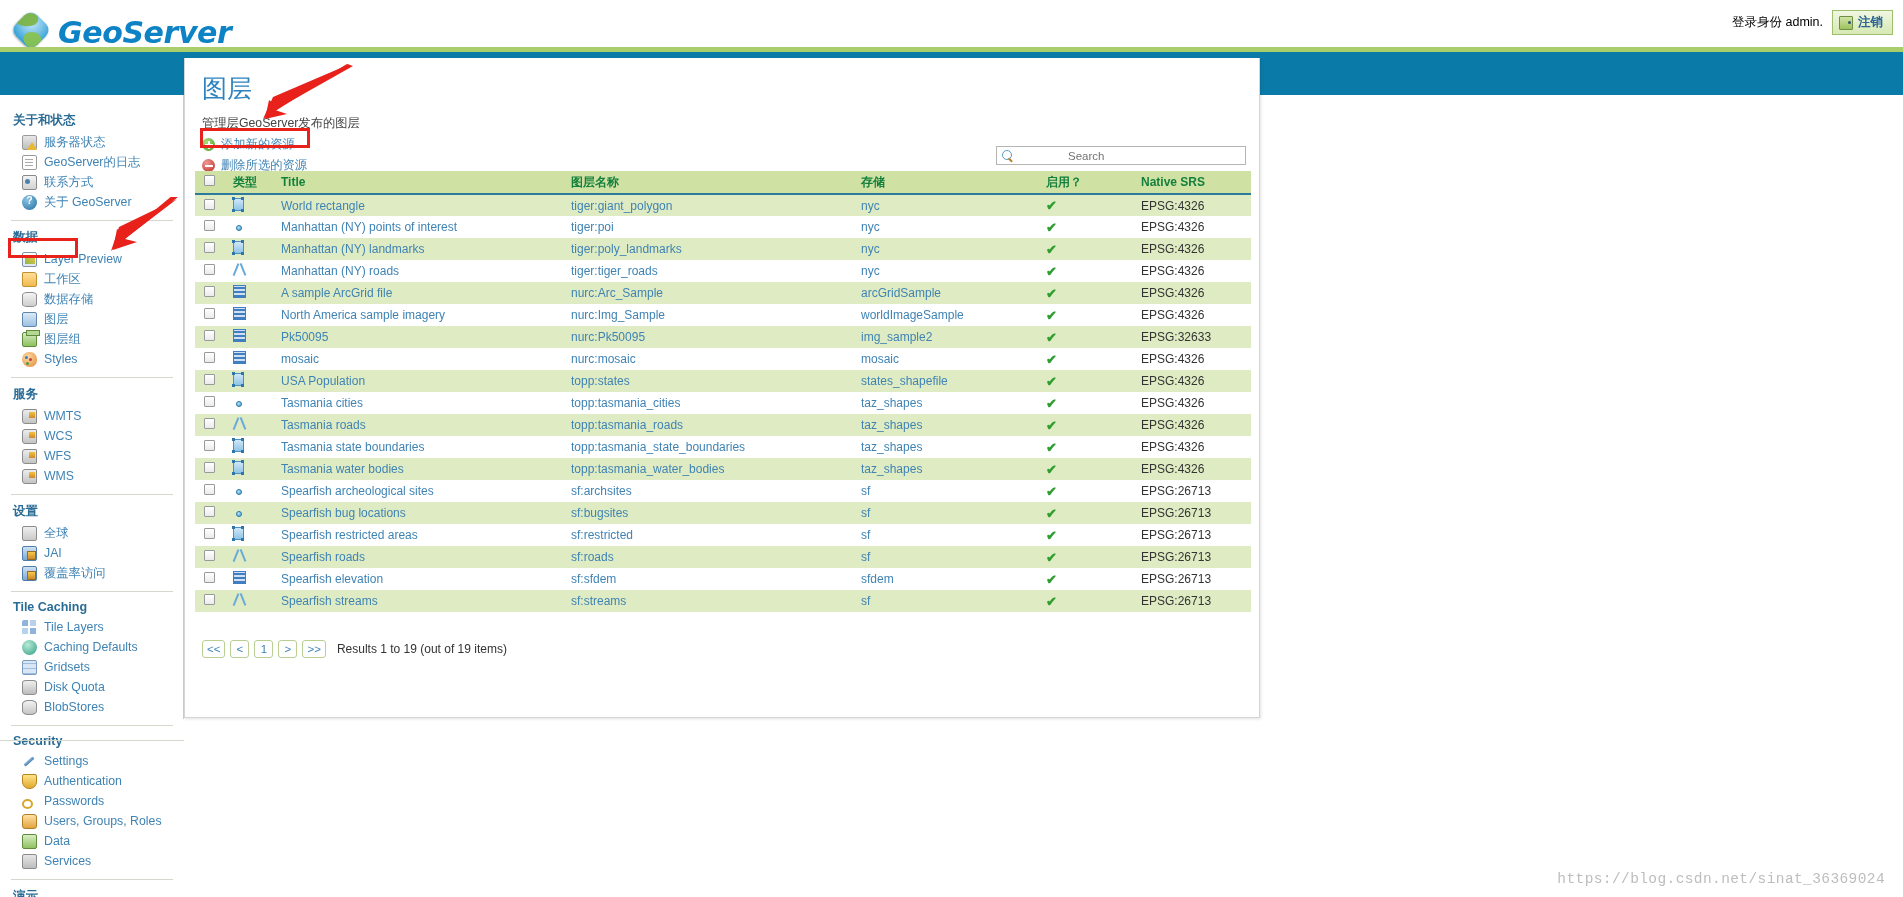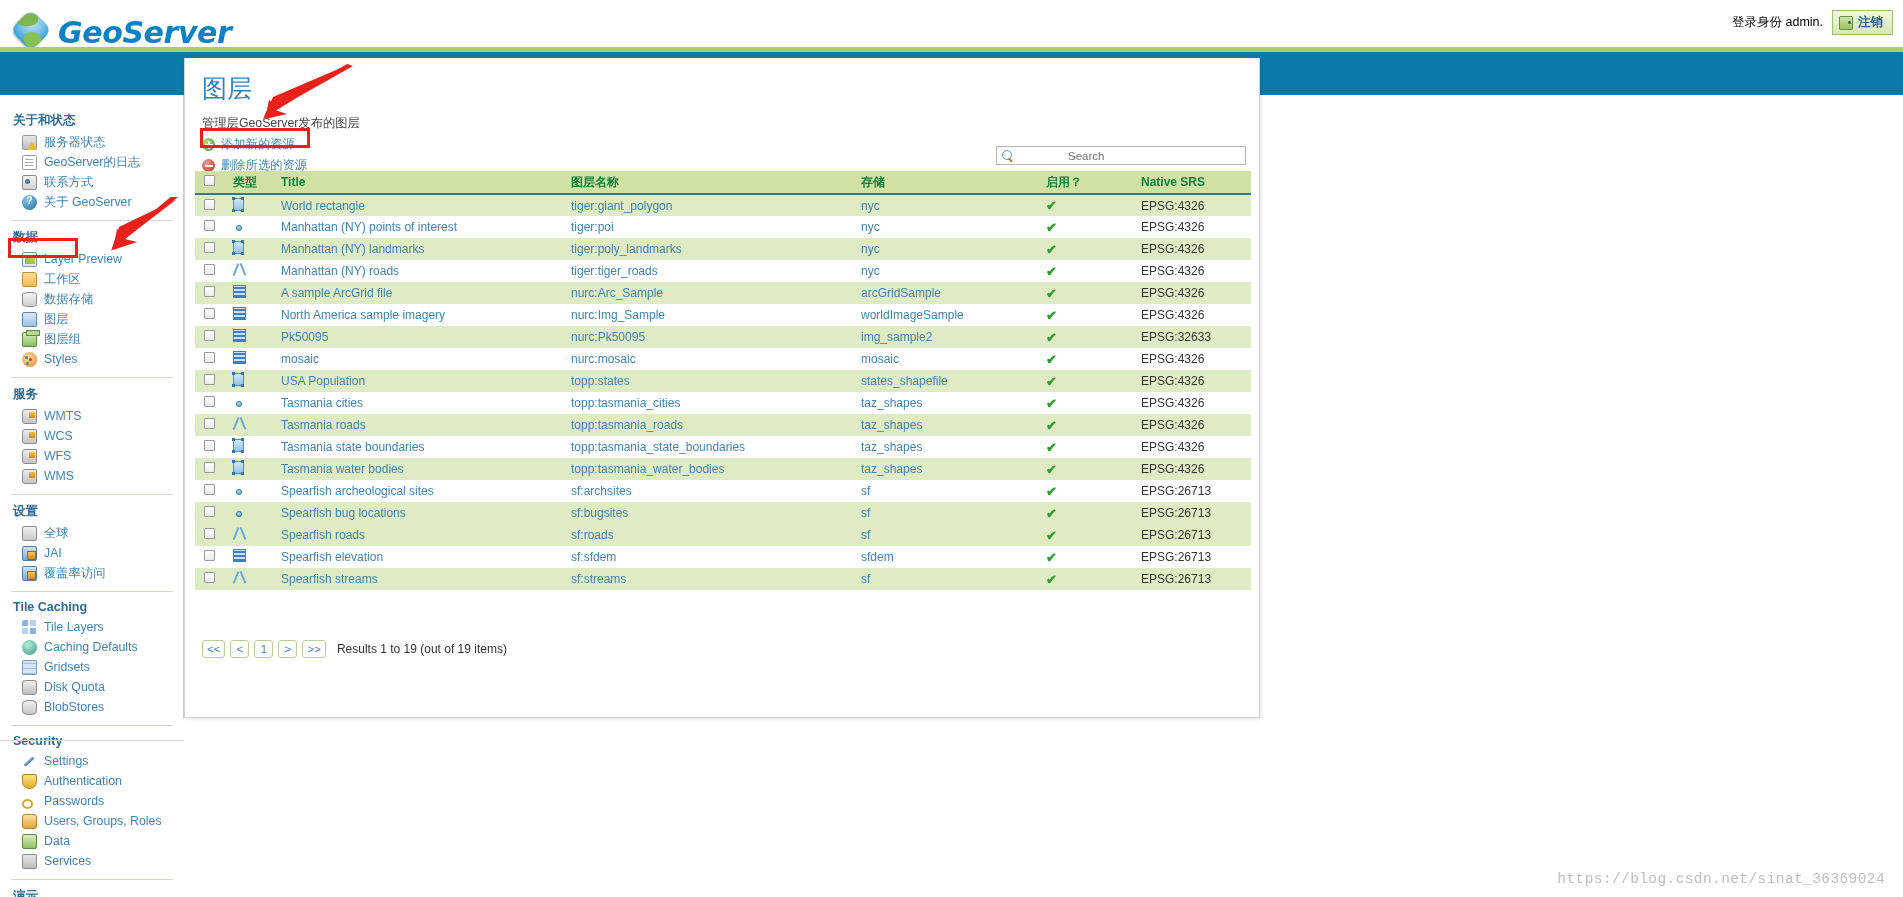--- a/index.html
+++ b/index.html
@@ -548,20 +548,29 @@
         </tr>
         <tr class="odd">
           <td class="cb-col"><span class="row-cb"></span></td>
           <td><span class="gicon g-point"></span></td>
           <td>Spearfish bug locations</td>
           <td>sf:bugsites</td>
           <td>sf</td>
           <td><span class="check">✔</span></td>
           <td style="color: rgb(51, 51, 51);">EPSG:26713</td>
         </tr>
+        <tr class="even">
+          <td class="cb-col"><span class="row-cb"></span></td>
+          <td><span class="gicon g-polygon"></span></td>
+          <td>Spearfish restricted areas</td>
+          <td>sf:restricted</td>
+          <td>sf</td>
+          <td><span class="check">✔</span></td>
+          <td style="color: rgb(51, 51, 51);">EPSG:26713</td>
+        </tr>
         <tr class="odd">
           <td class="cb-col"><span class="row-cb"></span></td>
           <td><span class="gicon g-line"></span></td>
           <td>Spearfish roads</td>
           <td>sf:roads</td>
           <td>sf</td>
           <td><span class="check">✔</span></td>
           <td style="color: rgb(51, 51, 51);">EPSG:26713</td>
         </tr>
         <tr class="even">

